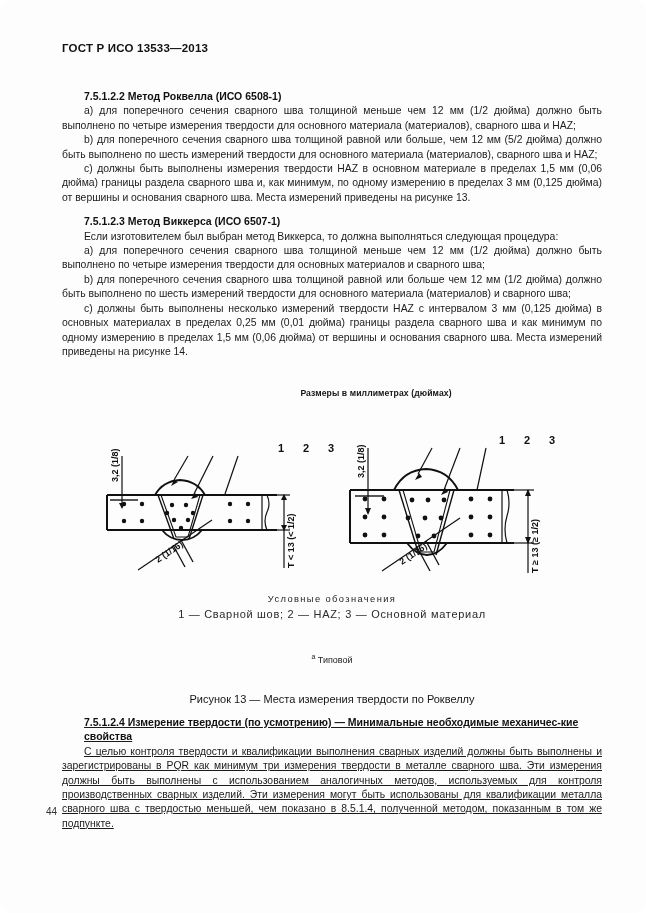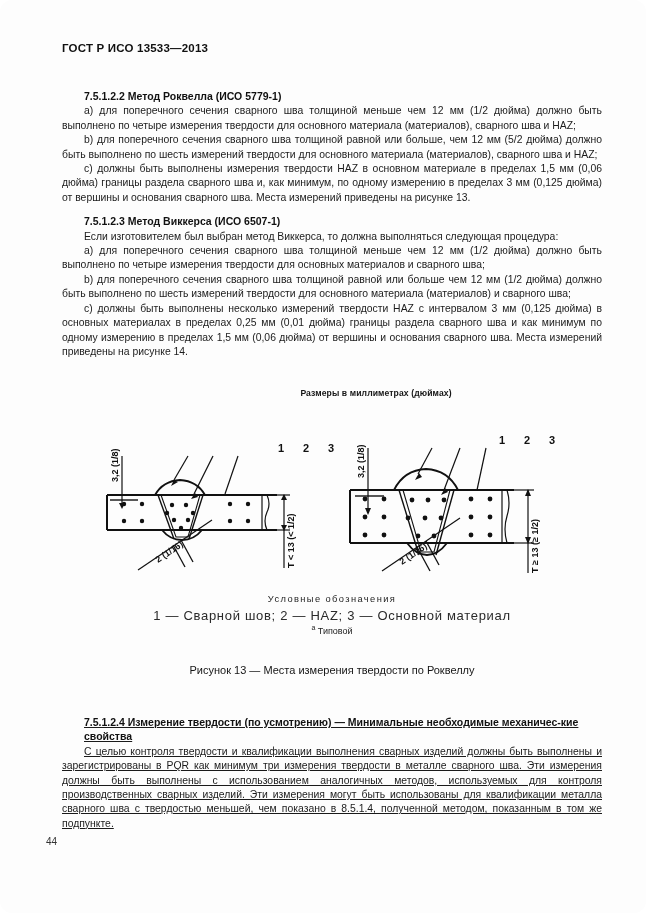--- a/index.html
+++ b/index.html
@@ -83,24 +83,24 @@
     text-align: center;
     margin-top: 6px;
   }
   .legend .lg-title {
     font-size: 9.3px;
     letter-spacing: 1.4px;
     color: #242424;
     margin-bottom: 4px;
   }
   .legend .lg-items {
-    font-size: 13px;
+    font-size: 11px;
     letter-spacing: 0.7px;
     color: #2a2a2a;
-    margin-bottom: 1px;
+    margin-bottom: 33px;
   }
   .legend .lg-note {
     font-size: 9px;
     color: #222;
     margin-bottom: 16px;
   }
   .legend .lg-note sup { font-size: 7px; }
   .legend .fig-caption {
     font-size: 11px;
     color: #151515;
@@ -109,38 +109,38 @@
   .tail-block {
     position: absolute;
     left: 62px;
     top: 706px;
     width: 540px;
     text-decoration: underline;
   }
   .page-num {
     position: absolute;
     left: 46px;
-    top: 836px;
+    top: 806px;
     font-size: 10px;
     color: #333;
     text-align: right;
   }
   svg { display: block; }
   .vlabel { font-weight: bold; }
 </style>
 </head>
 <body>
 
 <div class="page">
 
   <div class="doc-header">ГОСТ Р ИСО 13533—2013</div>
 
   <div class="body-block">
 
-    <h3 class="sec">7.5.1.2.2 Метод Роквелла (ИСО 5779-1)</h3>
+    <h3 class="sec">7.5.1.2.2 Метод Роквелла (ИСО 6508-1)</h3>
     <p class="par">a) для поперечного сечения сварного шва толщиной меньше чем 12 мм (1/2 дюйма) должно быть выполнено по четыре измерения твердости для основного материала (материалов), сварного шва и HAZ;</p>
     <p class="par">b) для поперечного сечения сварного шва толщиной равной или больше, чем 12 мм (5/2 дюйма) должно быть выполнено по шесть измерений твердости для основного материала (материалов), сварного шва и HAZ;</p>
     <p class="par">c) должны быть выполнены измерения твердости HAZ в основном материале в пределах 1,5 мм (0,06 дюйма) границы раздела сварного шва и, как минимум, по одному измерению в пределах 3 мм (0,125 дюйма) от вершины и основания сварного шва. Места измерений приведены на рисунке 13.</p>
 
     <h3 class="sec">7.5.1.2.3 Метод Виккерса (ИСО 6507-1)</h3>
     <p class="par">Если изготовителем был выбран метод Виккерса, то должна выполняться следующая процедура:</p>
     <p class="par">a) для поперечного сечения сварного шва толщиной меньше чем 12 мм (1/2 дюйма) должно быть выполнено по четыре измерения твердости для основных материалов и сварного шва;</p>
     <p class="par">b) для поперечного сечения сварного шва толщиной равной или больше чем 12 мм (1/2 дюйма) должно быть выполнено по шесть измерений твердости для основного материала (материалов) и сварного шва;</p>
     <p class="par">c) должны быть выполнены несколько измерений твердости HAZ с интервалом 3 мм (0,125 дюйма) в основных материалах в пределах 0,25 мм (0,01 дюйма) границы раздела сварного шва и как минимум по одному измерению в пределах 1,5 мм (0,06 дюйма) от вершины и основания сварного шва. Места измерений приведены на рисунке 14.</p>
 

